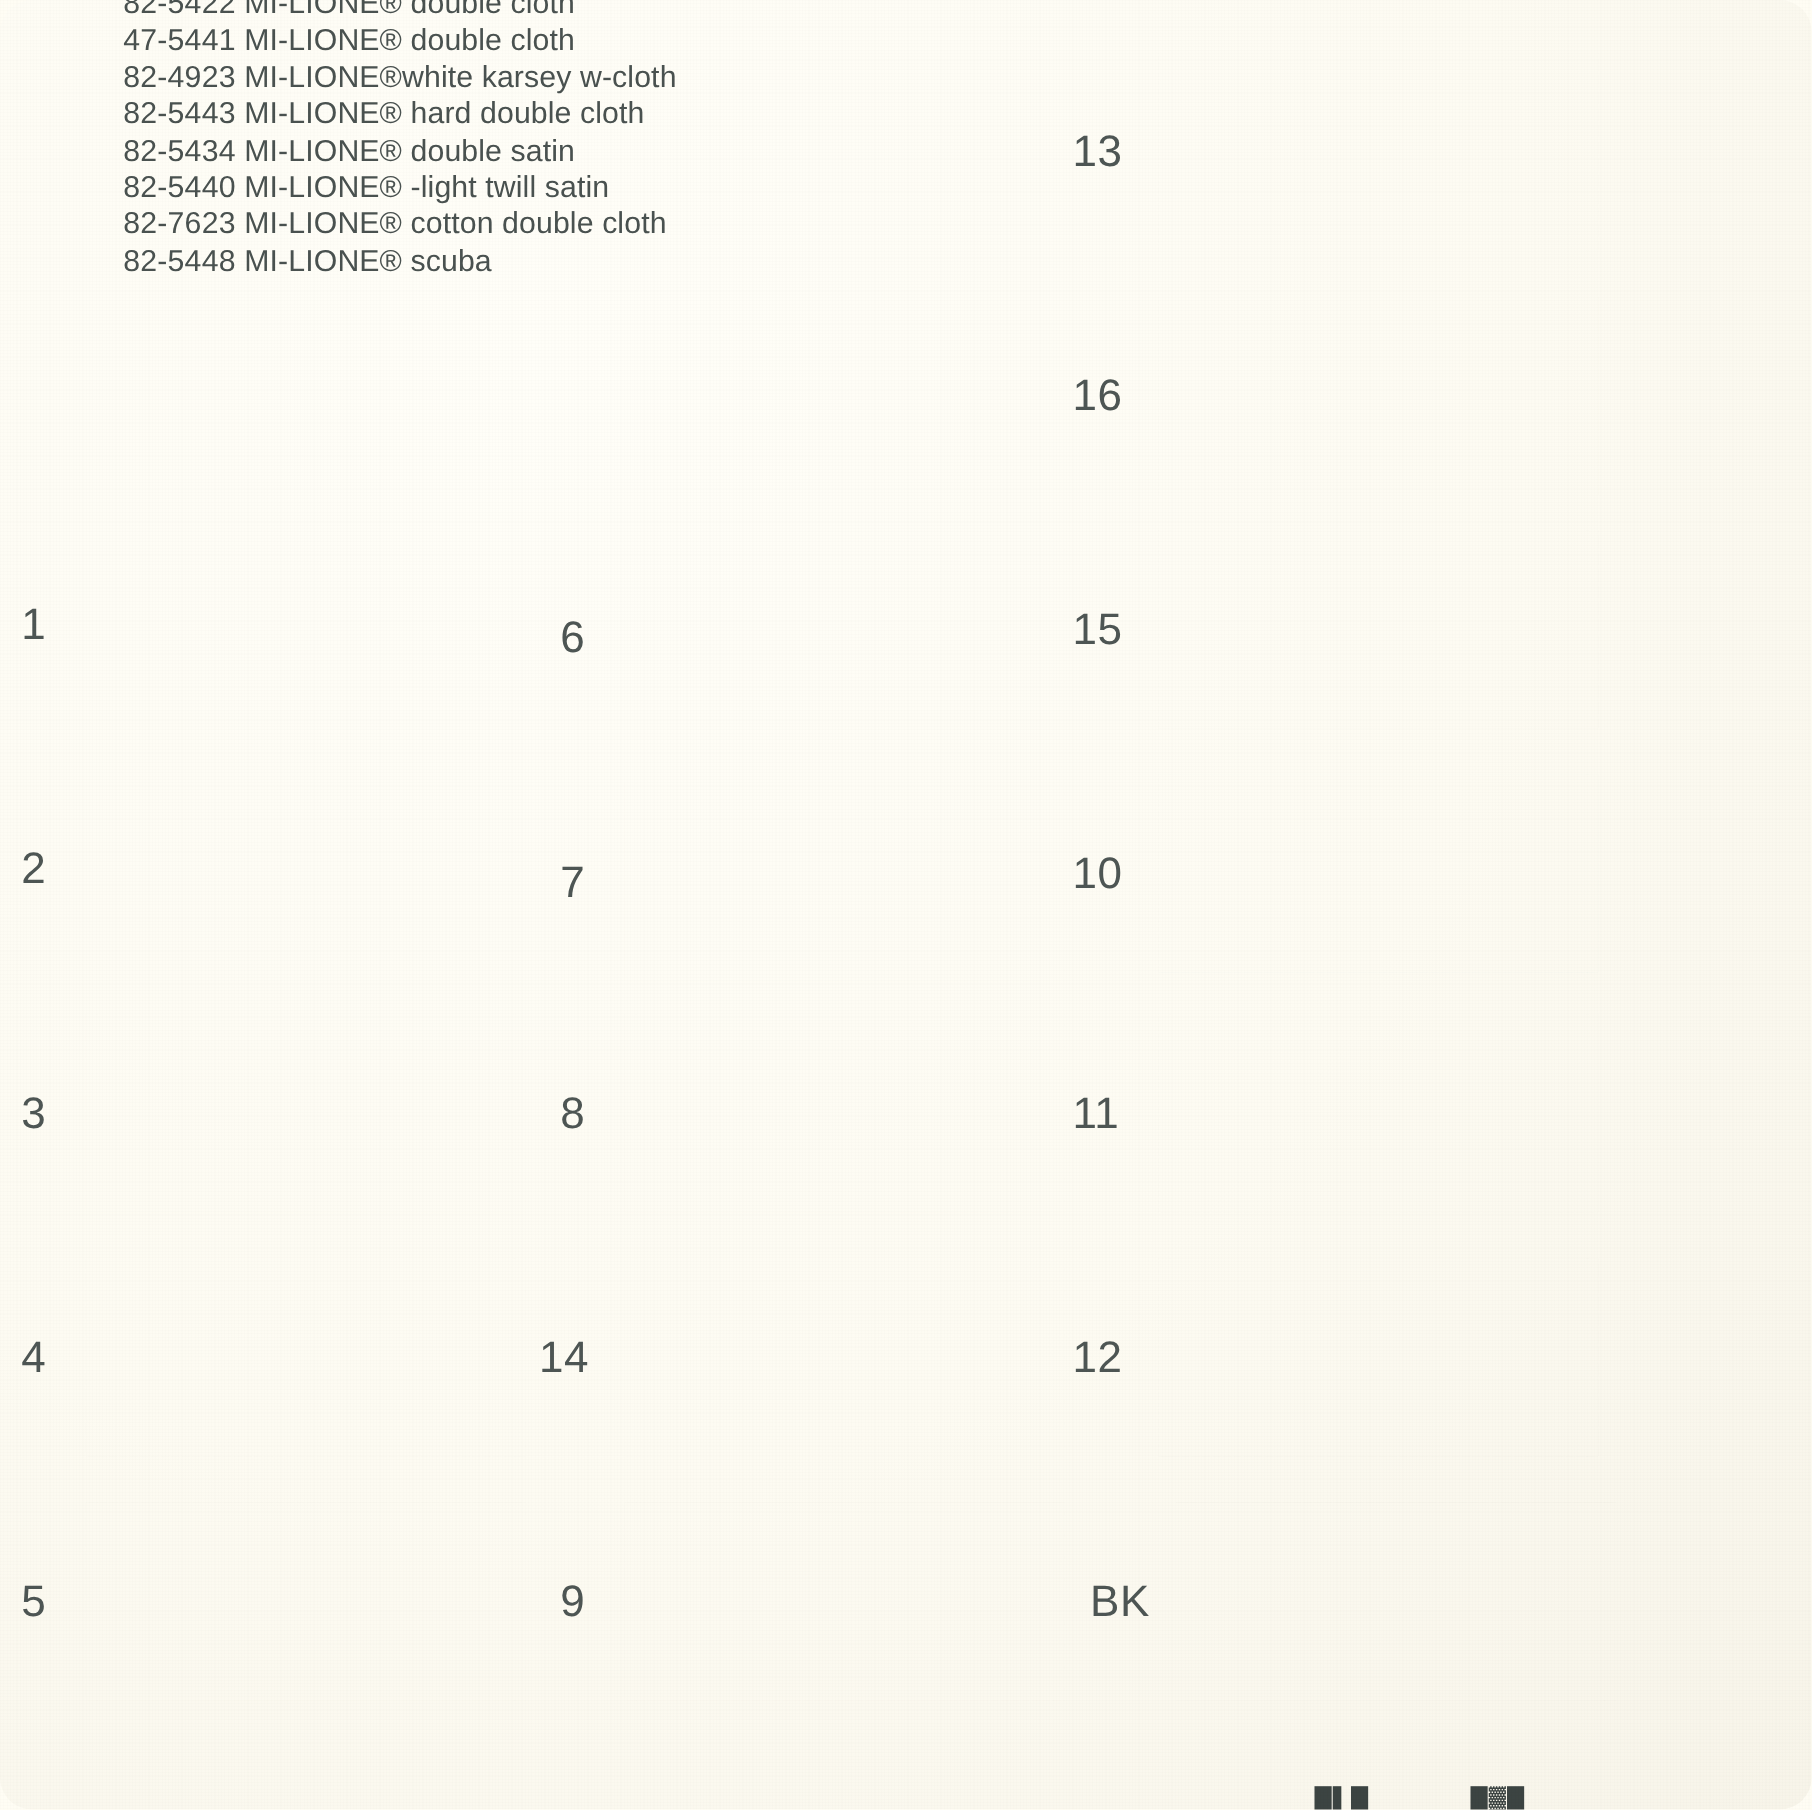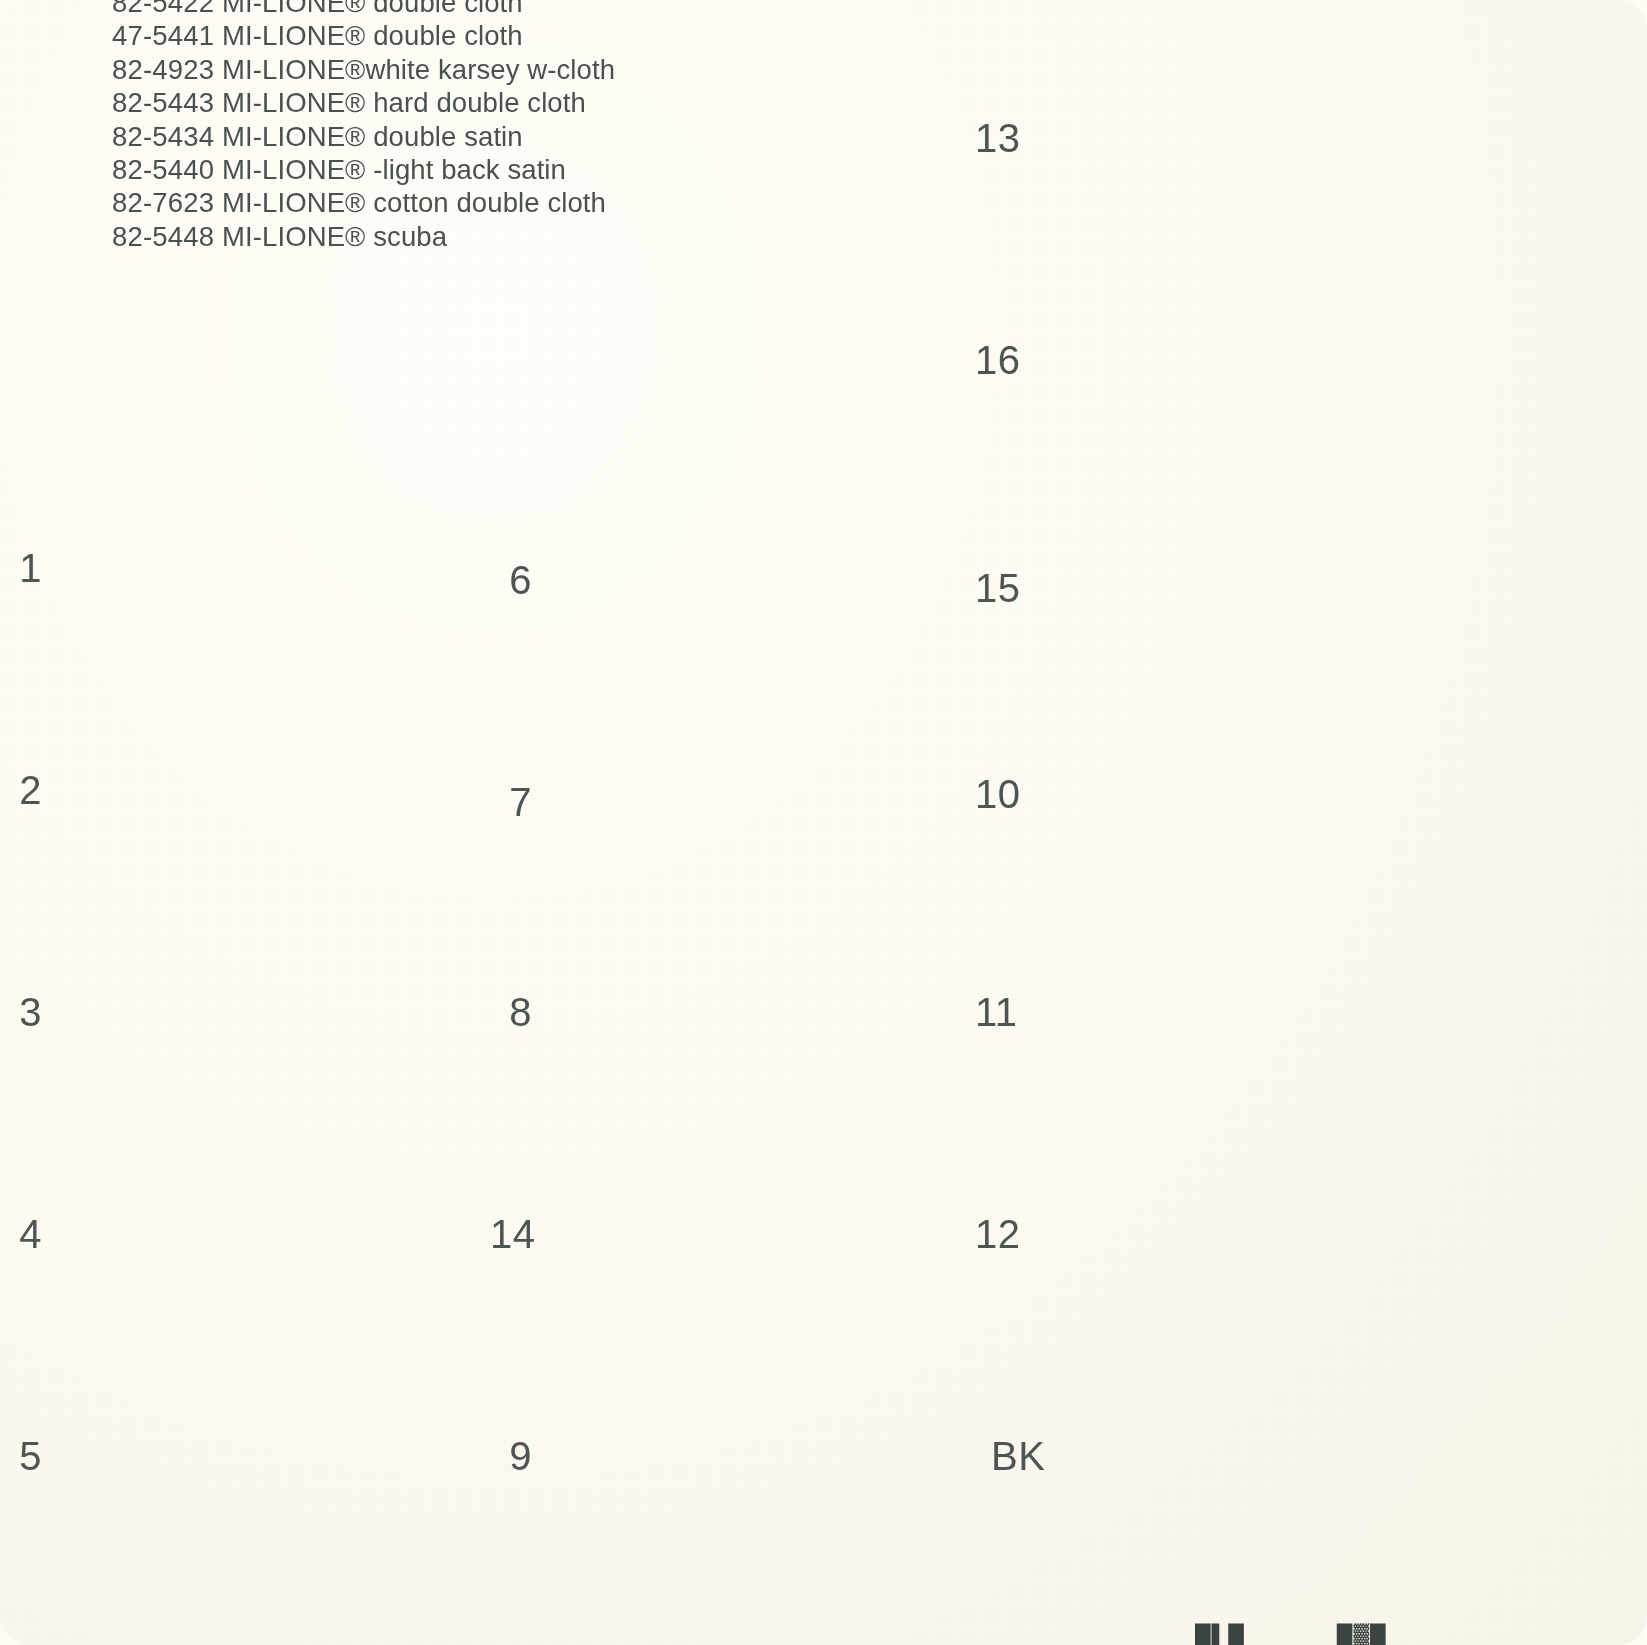--- a/index.html
+++ b/index.html
@@ -164,21 +164,21 @@
 <body>
 
 <div id="card">
 
   <div id="product-list">
       <div class="product-line"><span class="code">82-5422</span> <span class="desc">MI-LIONE® double cloth</span></div>
       <div class="product-line"><span class="code">47-5441</span> <span class="desc">MI-LIONE® double cloth</span></div>
       <div class="product-line"><span class="code">82-4923</span> <span class="desc">MI-LIONE®white karsey w-cloth</span></div>
       <div class="product-line"><span class="code">82-5443</span> <span class="desc">MI-LIONE® hard double cloth</span></div>
       <div class="product-line"><span class="code">82-5434</span> <span class="desc">MI-LIONE® double satin</span></div>
-      <div class="product-line"><span class="code">82-5440</span> <span class="desc">MI-LIONE® -light back satin</span></div>
+      <div class="product-line"><span class="code">82-5440</span> <span class="desc">MI-LIONE® -light twill satin</span></div>
       <div class="product-line"><span class="code">82-7623</span> <span class="desc">MI-LIONE® cotton double cloth</span></div>
       <div class="product-line"><span class="code">82-5448</span> <span class="desc">MI-LIONE® scuba</span></div>
     </div>
 
   <div class="column" id="column-left">
       <div class="swatch-row" style="top: 478px; left: 0px;">
         <div class="swatch-label">1</div>
         <div class="swatch-chip pale">
           <div class="cloth" style="--c: #f9f6ee;"></div>
         </div>
@@ -246,21 +246,21 @@
         <div class="swatch-chip pale">
           <div class="cloth" style="--c: #ded2cb;"></div>
         </div>
       </div>
       <div class="swatch-row" style="top: 270px; left: 0px;">
         <div class="swatch-label">16</div>
         <div class="swatch-chip">
           <div class="cloth" style="--c: #8d8340;"></div>
         </div>
       </div>
-      <div class="swatch-row" style="top: 498px; left: 0px;">
+      <div class="swatch-row" style="top: 482px; left: 0px;">
         <div class="swatch-label">15</div>
         <div class="swatch-chip">
           <div class="cloth" style="--c: #3c4446;"></div>
         </div>
       </div>
       <div class="swatch-row" style="top: 704px; left: 0px;">
         <div class="swatch-label">10</div>
         <div class="swatch-chip">
           <div class="cloth" style="--c: #1d8ba8;"></div>
         </div>

